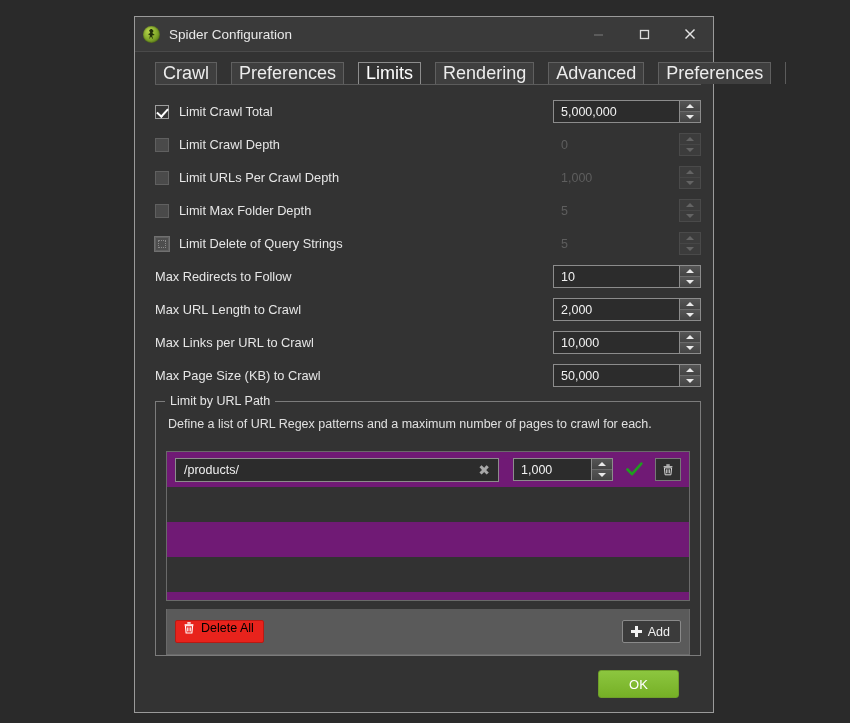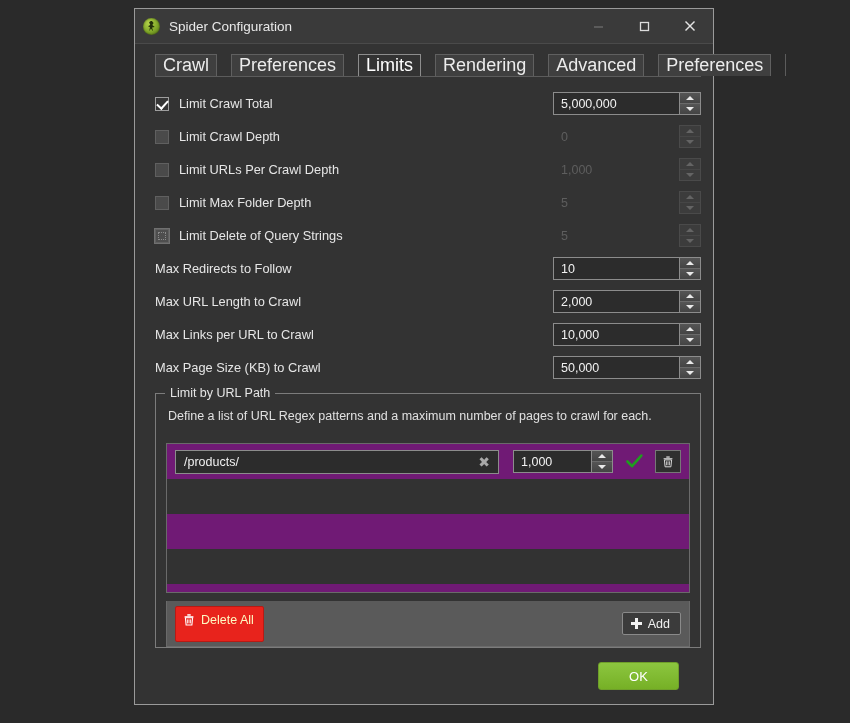--- a/index.html
+++ b/index.html
@@ -13,21 +13,21 @@
     background: #2a2a2a;
     font-family: "Liberation Sans", sans-serif;
     overflow: hidden;
     position: relative;
   }
 
   
   #dialog {
     position: absolute;
     left: 134px;
-    top: 8px;
+    top: 16px;
     width: 580px;
     height: 697px;
     background: #333333;
     border: 1px solid #9a9a9a;
     box-sizing: border-box;
     display: flex;
     flex-direction: column;
   }
 
   
@@ -344,25 +344,25 @@
     display: flex;
     align-items: center;
     justify-content: space-between;
     background: #5a5a5a;
     border: 1px solid #6a6a6a;
     border-top: none;
     padding: 0 8px;
     box-sizing: border-box;
   }
   #delete-all-btn {
-    height: 36px;
+    height: 23px;
     background: #e8231c;
     border: 1px solid #b81a14;
     border-radius: 2px;
-    color: #fef9c3;
+    color: #000000;
     font-size: 12.5px;
     display: flex;
     align-items: center;
     padding: 0 9px 8px 7px;
     box-sizing: border-box;
     white-space: nowrap;
   }
   #delete-all-btn .lbl { margin-left: 6px; }
   #add-btn {
     height: 23px;

